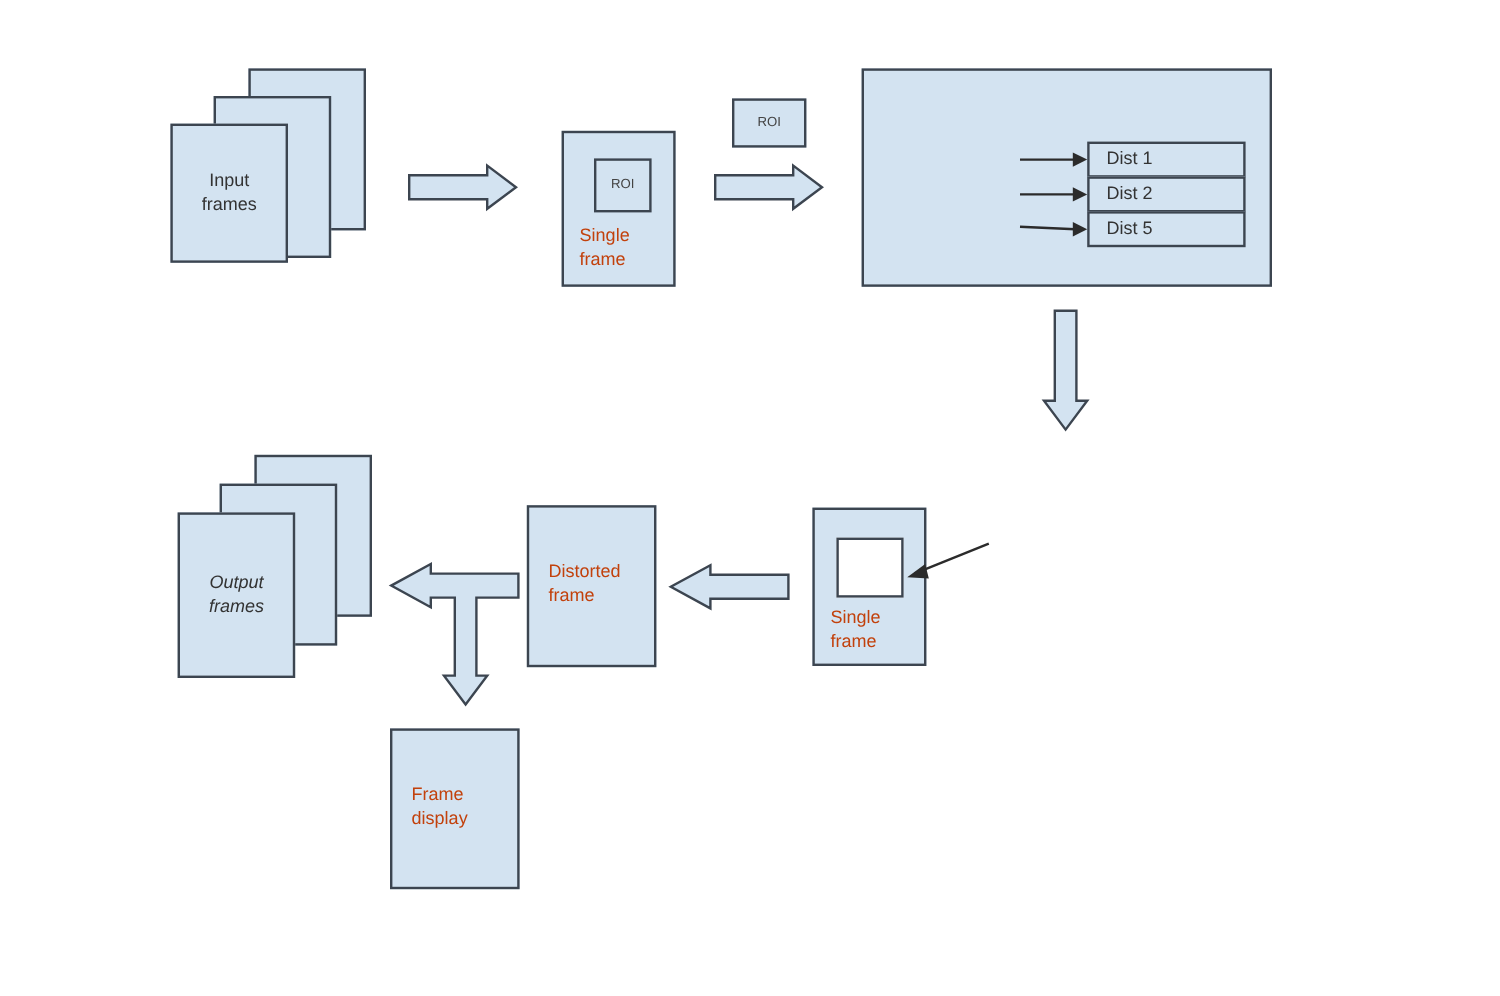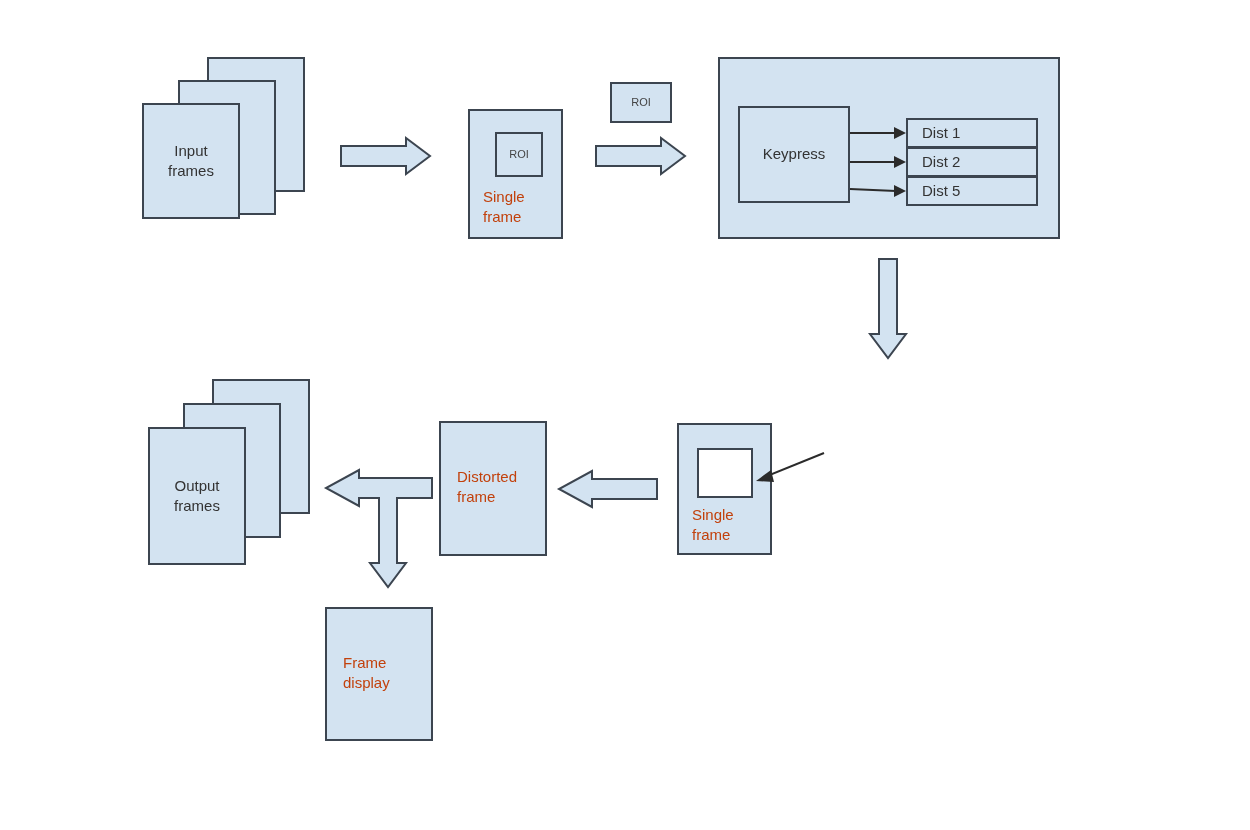--- a/index.html
+++ b/index.html
@@ -110,23 +110,20 @@
     <span>ROI</span>
   </div>
 
   <svg class="arrowsvg" style="left:595px; top:137px;" width="92" height="38" viewBox="0 0 92 38">
     <path class="arrow-shape" d="M1,9 L66,9 L66,1 L90,19 L66,37 L66,29 L1,29 Z"></path>
   </svg>
 
   <div class="node" style="left:718px; top:57px; width:342px; height:182px;">
 
     
-    <div class="node centered" style="left:18px; top:47px; width:112px; height:97px;">
-      <span>Keypress</span>
-    </div>
 
     
     <div class="node leftish" style="left:186px; top:59px; width:132px; height:30px;">
       <span>Dist 1</span>
     </div>
     <div class="node leftish" style="left:186px; top:88px; width:132px; height:30px;">
       <span>Dist 2</span>
     </div>
     <div class="node leftish" style="left:186px; top:117px; width:132px; height:30px;">
       <span>Dist 5</span>
@@ -186,21 +183,21 @@
          L45,94
          L63,118
          L81,94
          L72,94
          L72,29
          L107,29 Z"></path>
   </svg>
 
   <div class="sheet" style="left:212px; top:379px; width:98px; height:135px;"></div>
   <div class="sheet" style="left:183px; top:403px; width:98px; height:135px;"></div>
-  <div class="node centered" style="left:148px; top:427px; width:98px; height:138px;">
+  <div class="node centered" style="left:148px; top:427px; width:98px; height:138px;font-style:italic;">
     <span>Output
 frames</span>
   </div>
 
   <div class="node" style="left:325px; top:607px; width:108px; height:134px;">
     <div class="label-abs" style="left:16px; top:44px; text-align:left;">Frame
 display</div>
   </div>
 
 </div>

